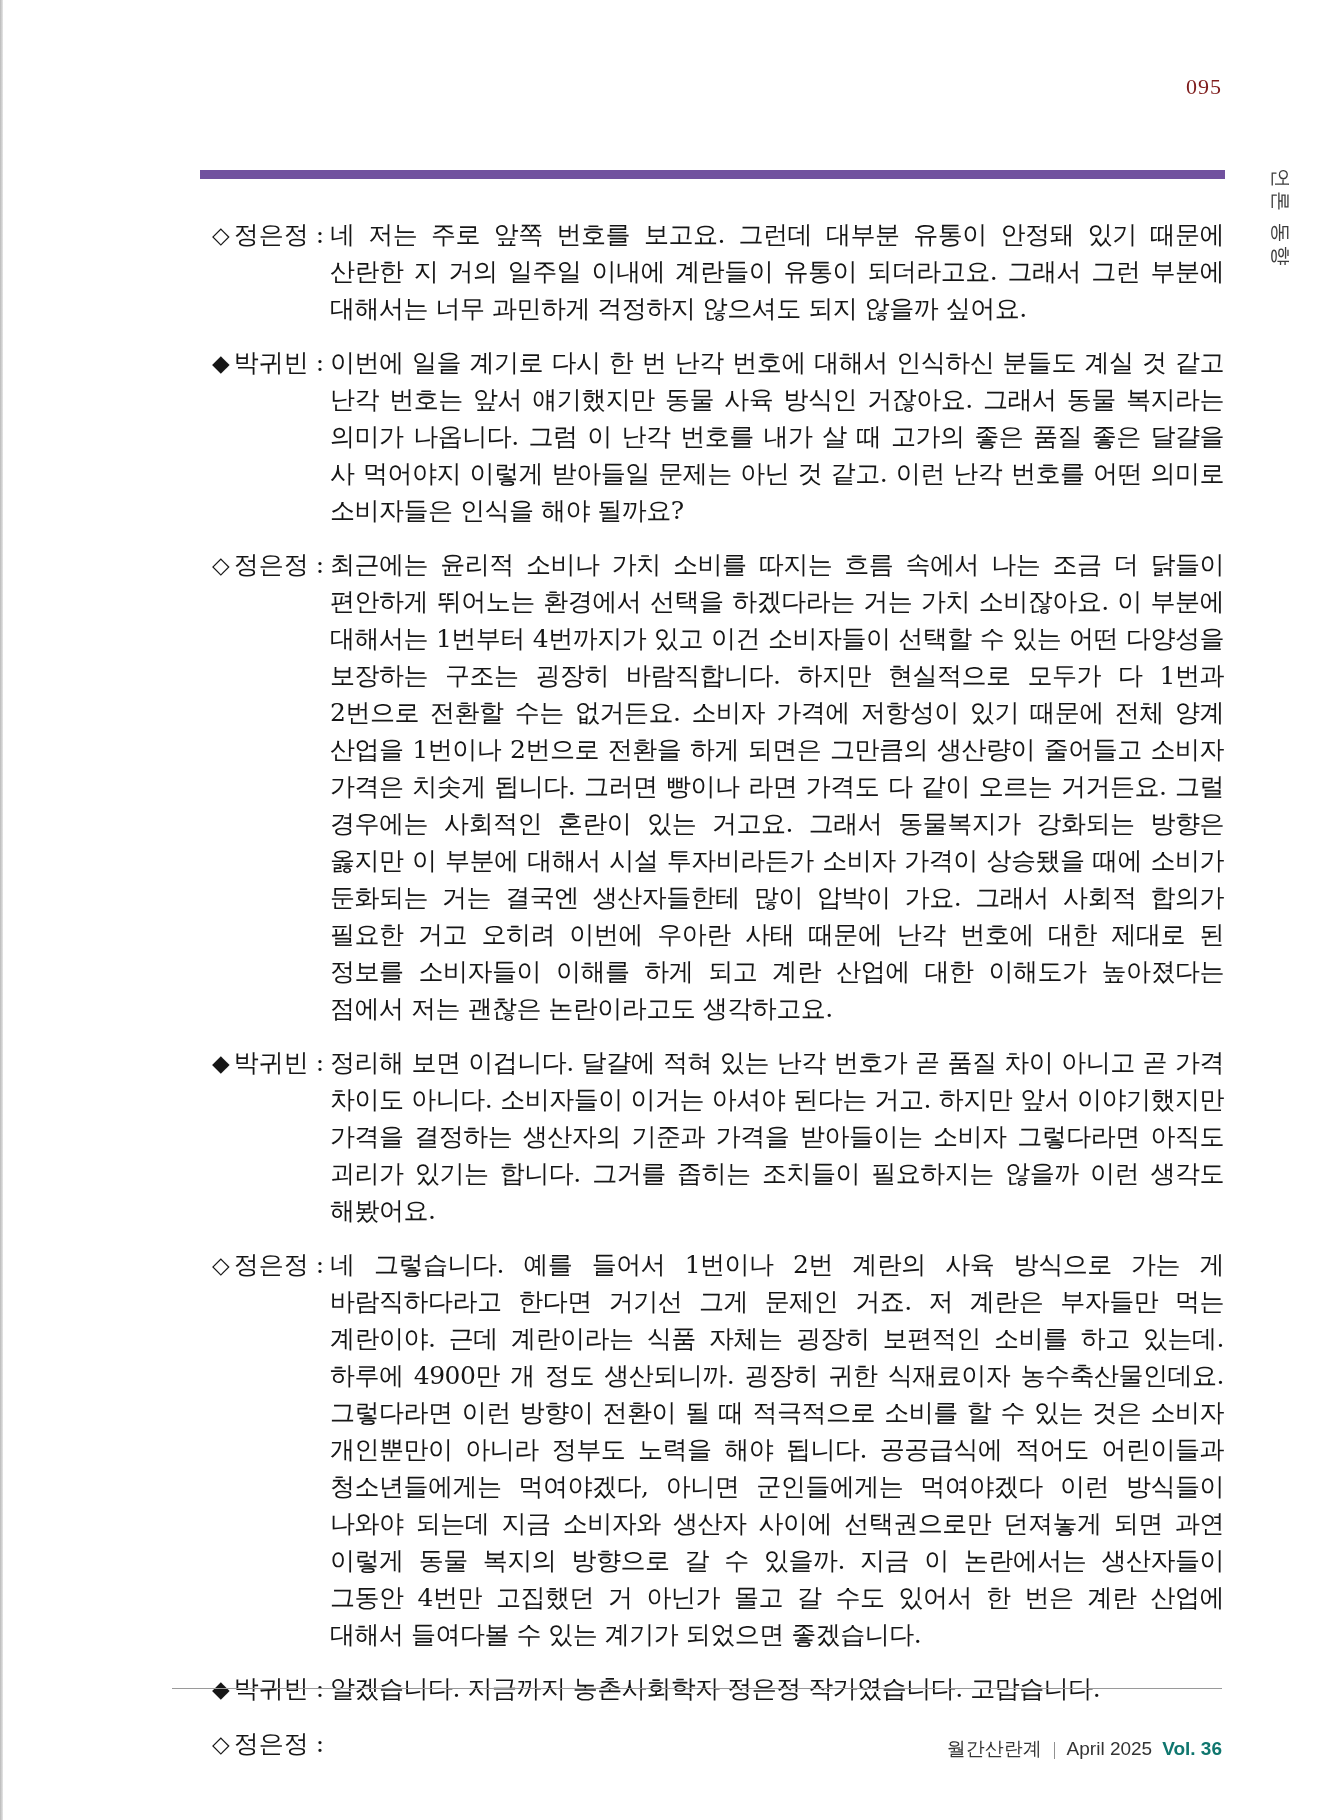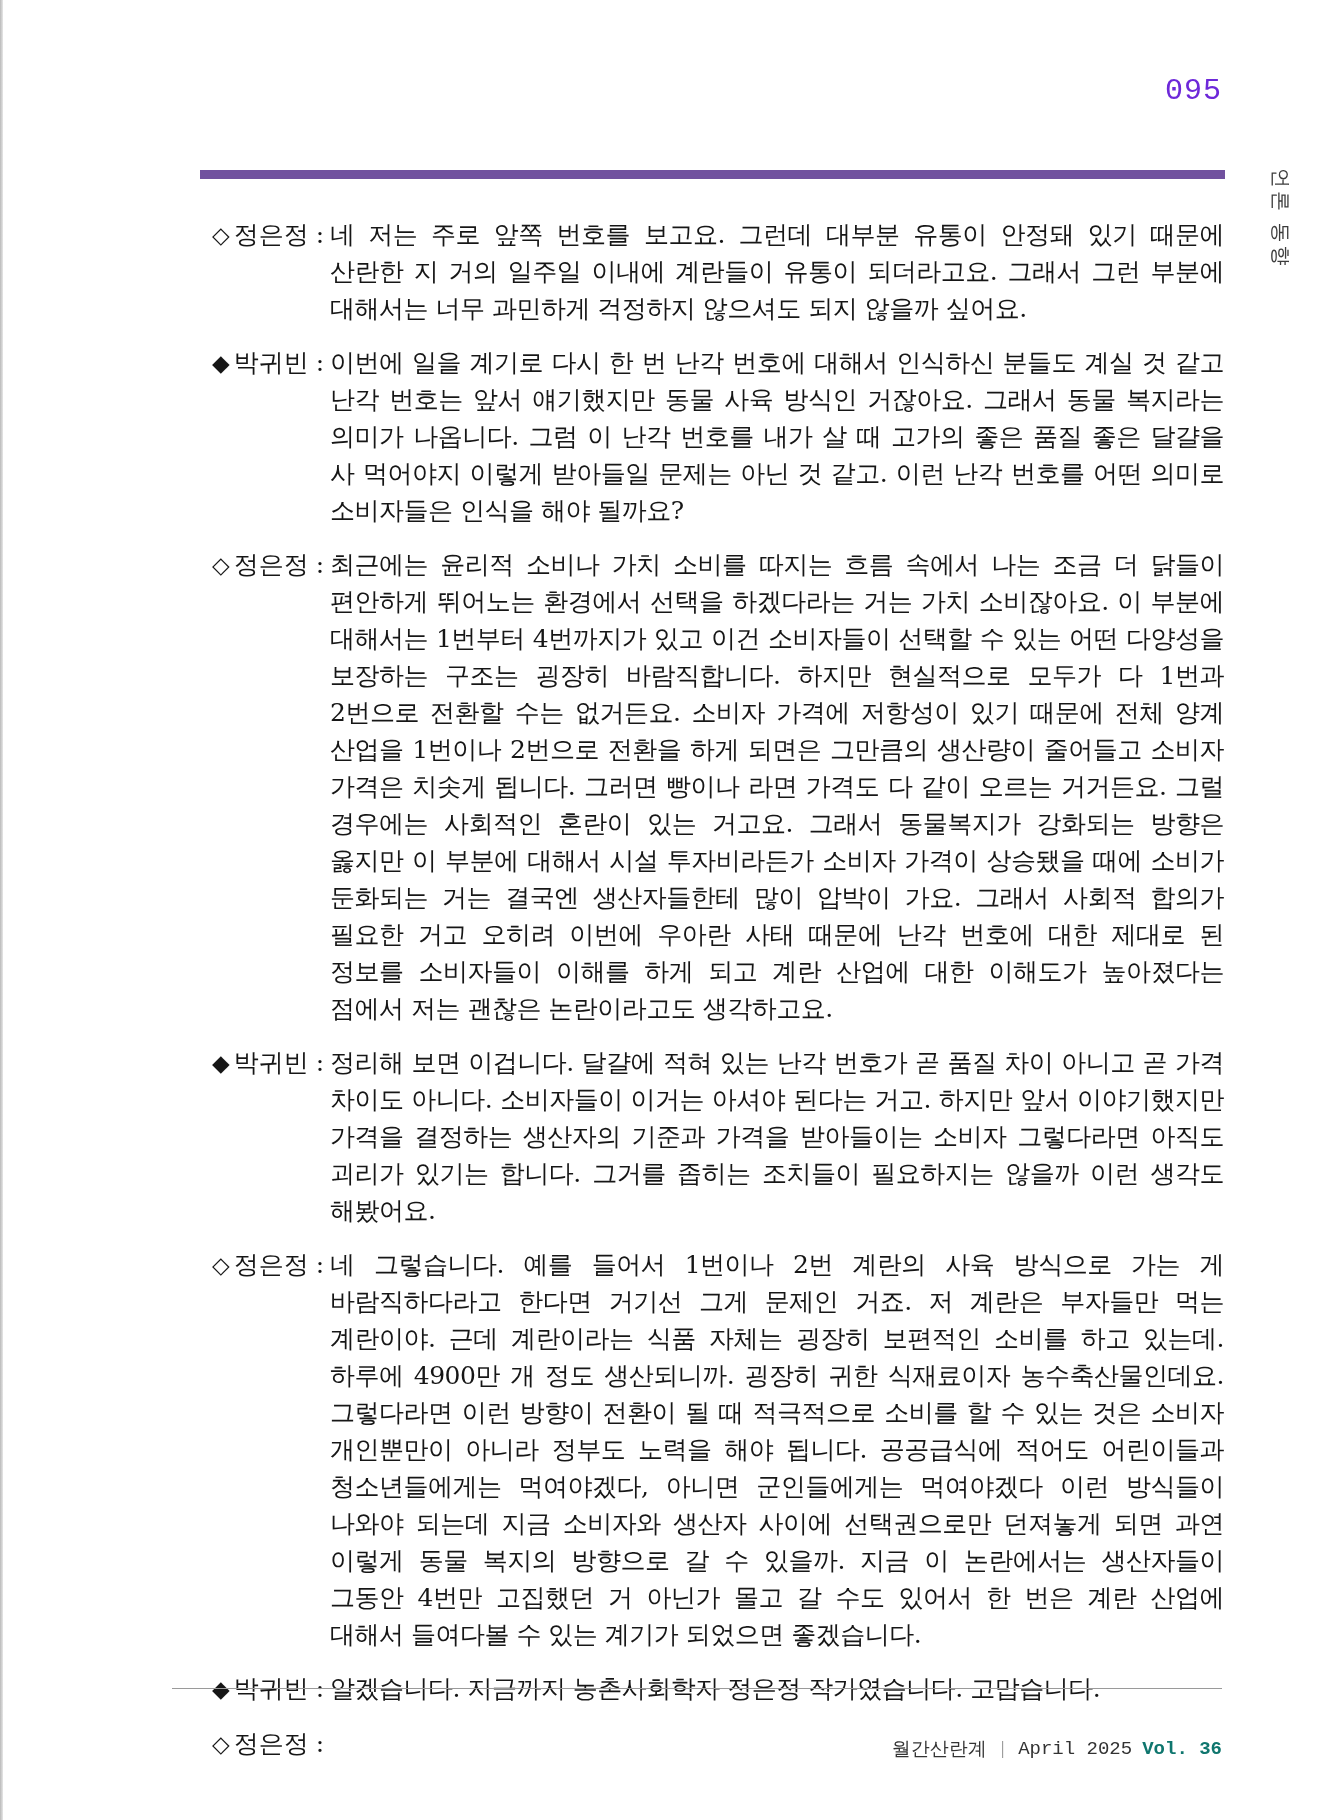--- a/index.html
+++ b/index.html
@@ -14,22 +14,22 @@
     background:#ffffff;
     overflow:hidden;
     font-family:"DejaVu Serif","Liberation Serif",serif;
   }
   .left-edge{
     position:absolute;left:0;top:0;width:3px;height:1820px;
     background:linear-gradient(to right,#b9b9b9,#e7e7e7);
   }
   .page-number{
     position:absolute;top:74px;right:109px;
-    font-family:Liberation Mono, monospace;
-    font-size:30px;color:#6d28d9;letter-spacing:1px;
+    font-family:Liberation Serif, serif;
+    font-size:22px;color:#7f1d1d;letter-spacing:1px;
   }
   .top-rule{
     position:absolute;top:170px;left:200px;width:1025px;height:9px;
     background:var(--accent-color);
   }
   .side-label{
     position:absolute;left:1294px;top:168px;
     transform:rotate(90deg);transform-origin:0 0;
     white-space:nowrap;
     font-family:"Liberation Sans",sans-serif;
@@ -48,21 +48,21 @@
     position:absolute;left:170px;top:1500px;
     font-family:"Liberation Sans",sans-serif;
     font-size:20px;color:#2e2e2e;letter-spacing:-0.3px;
   }
   .bottom-rule{
     position:absolute;left:172px;top:1688px;width:1050px;height:1px;
     background:var(--rule-color);
   }
   .footer{
     position:absolute;top:1736px;right:109px;
-    font-family:Liberation Mono, monospace;
+    font-family:Liberation Sans, sans-serif;
     font-size:19px;color:#333333;
     display:flex;align-items:center;gap:10px;
   }
   .footer .divider{color:#888;font-weight:300;transform:scaleX(0.6);}
   .footer .volume{font-weight:bold;color:#0f766e;}
 </style>
 </head>
 <body>
 
 <div class="page">

